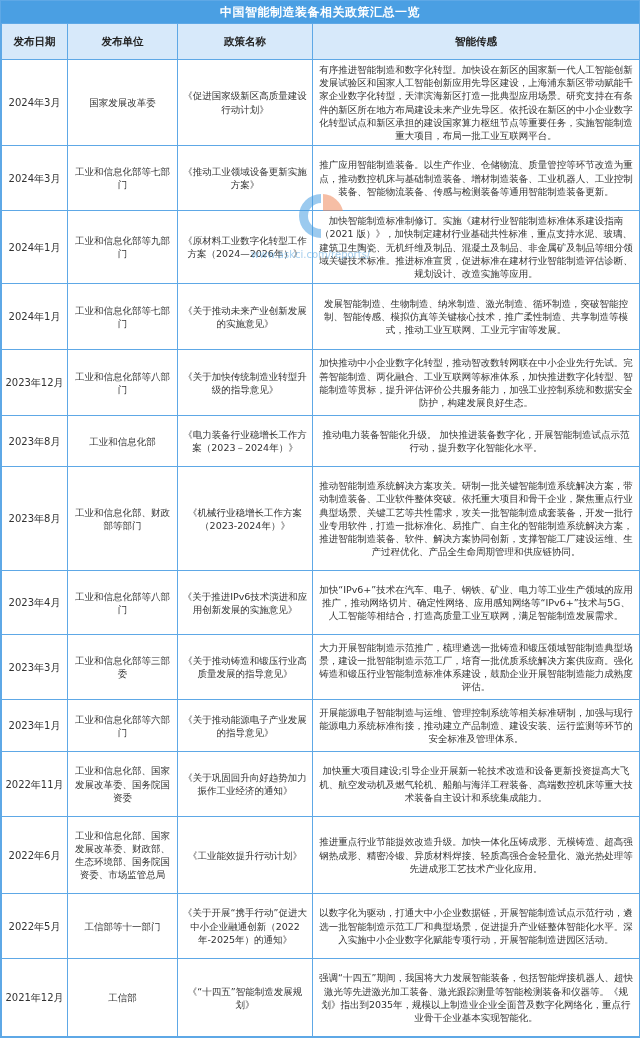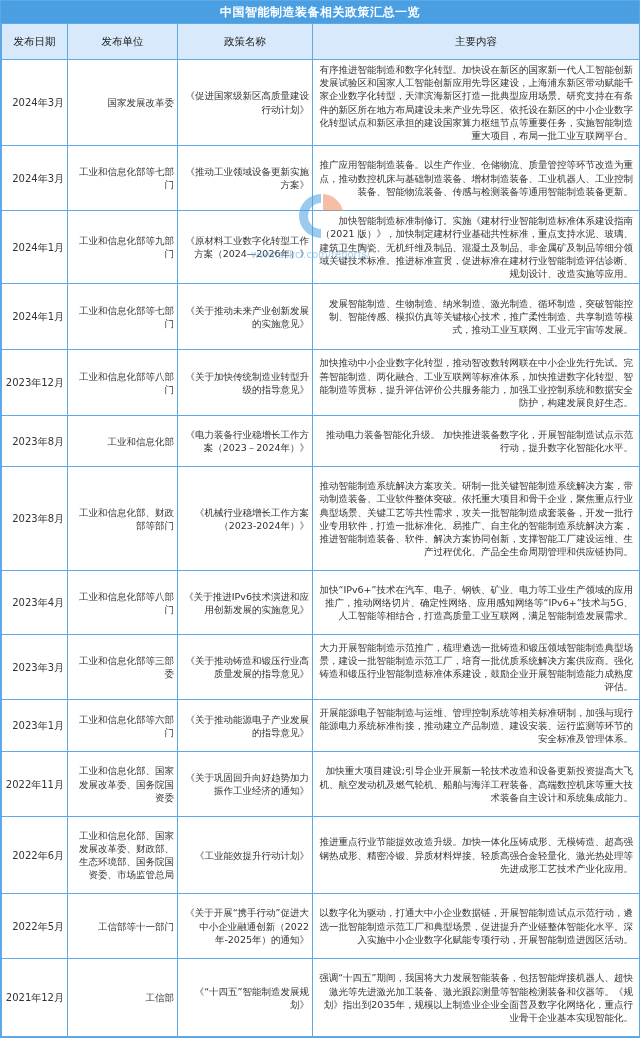--- a/index.html
+++ b/index.html
@@ -1,22 +1,22 @@
 <!DOCTYPE html>
 <html><head>
 <meta charset="utf-8">
 <style>
   html, body { margin:0; padding:0; background:#ffffff; }
   body { width:640px; height:1038px; overflow:hidden; font-family:"DejaVu Sans", sans-serif; color:#222; }
   .wrap { position:relative; width:638px; border:1px solid #5ea8e6; }
   .title-bar { height:22px; background:#4a9fe3; color:#ffffff; font-size:12px; font-weight:bold; display:flex; align-items:center; justify-content:center; letter-spacing:0.5px; }
   table { border-collapse:collapse; width:638px; table-layout:fixed; }
   col.c1 { width:66px; } col.c2 { width:110px; } col.c3 { width:135px; } col.c4 { width:327px; }
-  th { background:#d7e9fa; height:33px; font-size:10.5px; font-weight:normal; color:#222; border:1px solid #5ea8e6; text-align:center; }
-  td { border:1px solid #5ea8e6; font-size:9.5px; line-height:13.2px; text-align:right; vertical-align:middle; padding:2px 3px; color:#333; }
+  th { background:#d7e9fa; height:33px; font-size:10.5px; font-weight:bold; color:#222; border:1px solid #5ea8e6; text-align:center; }
+  td { border:1px solid #5ea8e6; font-size:9.5px; line-height:13.2px; text-align:center; vertical-align:middle; padding:2px 3px; color:#333; }
   td.date { font-size:10px; }
   td.content { padding:3px 6px; }
   tr.row-0 td { height:70px; } tr.row-1 td { height:58px; } tr.row-2 td { height:59px; } tr.row-3 td { height:59px; }
   tr.row-4 td { height:59px; } tr.row-5 td { height:44px; } tr.row-6 td { height:97px; } tr.row-7 td { height:46px; }
   tr.row-8 td { height:57px; } tr.row-9 td { height:58px; } tr.row-10 td { height:45px; } tr.row-11 td { height:58px; }
   tr.row-12 td { height:70px; } tr.row-13 td { height:58px; } tr.row-14 td { height:71px; }
   .watermark { position:absolute; left:250px; top:190px; width:150px; height:80px; pointer-events:none; opacity:0.55; }
   .wm-logo { position:absolute; left:40px; top:0; width:60px; height:50px; }
   .wm-text { position:absolute; left:0; top:38px; width:160px; text-align:center; color:#5ba7e0; font-size:13px; font-weight:bold; letter-spacing:2px; }
   .wm-url { position:absolute; left:0; top:58px; width:160px; text-align:left; color:#5ba7e0; font-size:10px; }
@@ -31,21 +31,21 @@
         <col class="c1">
         <col class="c2">
         <col class="c3">
         <col class="c4">
       </colgroup>
     <thead>
       <tr>
         <th>发布日期</th>
         <th>发布单位</th>
         <th>政策名称</th>
-        <th>主要内容</th>
+        <th>智能传感</th>
       </tr>
     </thead>
     <tbody id="tbody">
       <tr class="row-0">
           <td class="date">2024年3月</td>
           <td>国家发展改革委</td>
           <td>《促进国家级新区高质量建设行动计划》</td>
           <td class="content">有序推进智能制造和数字化转型。加快设在新区的国家新一代人工智能创新发展试验区和国家人工智能创新应用先导区建设，上海浦东新区带动赋能千家企业数字化转型，天津滨海新区打造一批典型应用场景。研究支持在有条件的新区所在地方布局建设未来产业先导区。依托设在新区的中小企业数字化转型试点和新区承担的建设国家算力枢纽节点等重要任务，实施智能制造重大项目，布局一批工业互联网平台。</td>
         </tr>
       <tr class="row-1">

